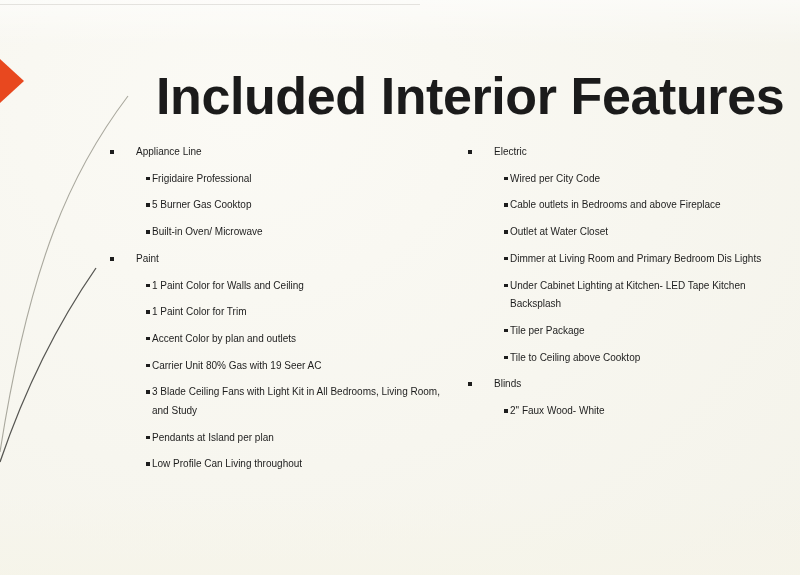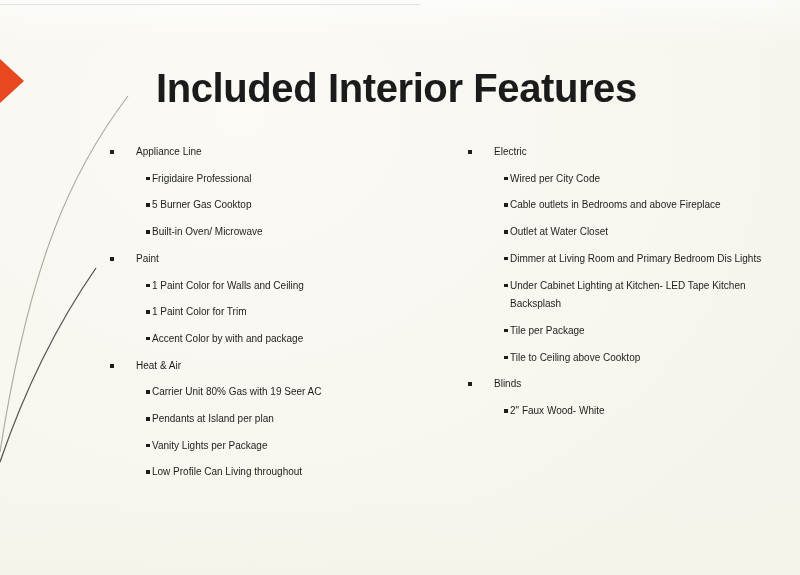--- a/index.html
+++ b/index.html
@@ -61,21 +61,21 @@
     top: 0;
     width: 260px;
     height: 575px;
     pointer-events: none;
   }
 
   .title {
     position: absolute;
     left: 156px;
     top: 66px;
-    font-size: 40px;
+    font-size: 52px;
     font-weight: bold;
     letter-spacing: -0.4px;
     color: #1b1b1b;
     white-space: nowrap;
   }
 
   .col {
     position: absolute;
     top: 143px;
     font-size: 10px;
@@ -162,42 +162,38 @@
     <div class="l2">
       <span class="sq"></span>
       <span class="txt">1 Paint Color for Walls and Ceiling</span>
     </div>
     <div class="l2">
       <span class="sq"></span>
       <span class="txt">1 Paint Color for Trim</span>
     </div>
     <div class="l2">
       <span class="sq"></span>
-      <span class="txt">Accent Color by with and package</span>
-    </div>
-
-    <div class="l1">
-      <span class="sq"></span>
-      <span>Heat &amp; Air</span>
-    </div>
+      <span class="txt">Accent Color by plan and outlets</span>
+    </div>
+
     <div class="l2">
       <span class="sq"></span>
       <span class="txt">Carrier Unit 80% Gas with 19 Seer AC</span>
     </div>
 
     <div class="l2">
       <span class="sq"></span>
+      <span class="txt">3 Blade Ceiling Fans with Light Kit in All Bedrooms, Living Room, and Study</span>
     </div>
     <div class="l2">
       <span class="sq"></span>
       <span class="txt">Pendants at Island per plan</span>
     </div>
     <div class="l2">
       <span class="sq"></span>
-      <span class="txt">Vanity Lights per Package</span>
     </div>
     <div class="l2">
       <span class="sq"></span>
       <span class="txt">Low Profile Can Living throughout</span>
     </div>
 
   </div>
 
   <div class="col col-right">
 

